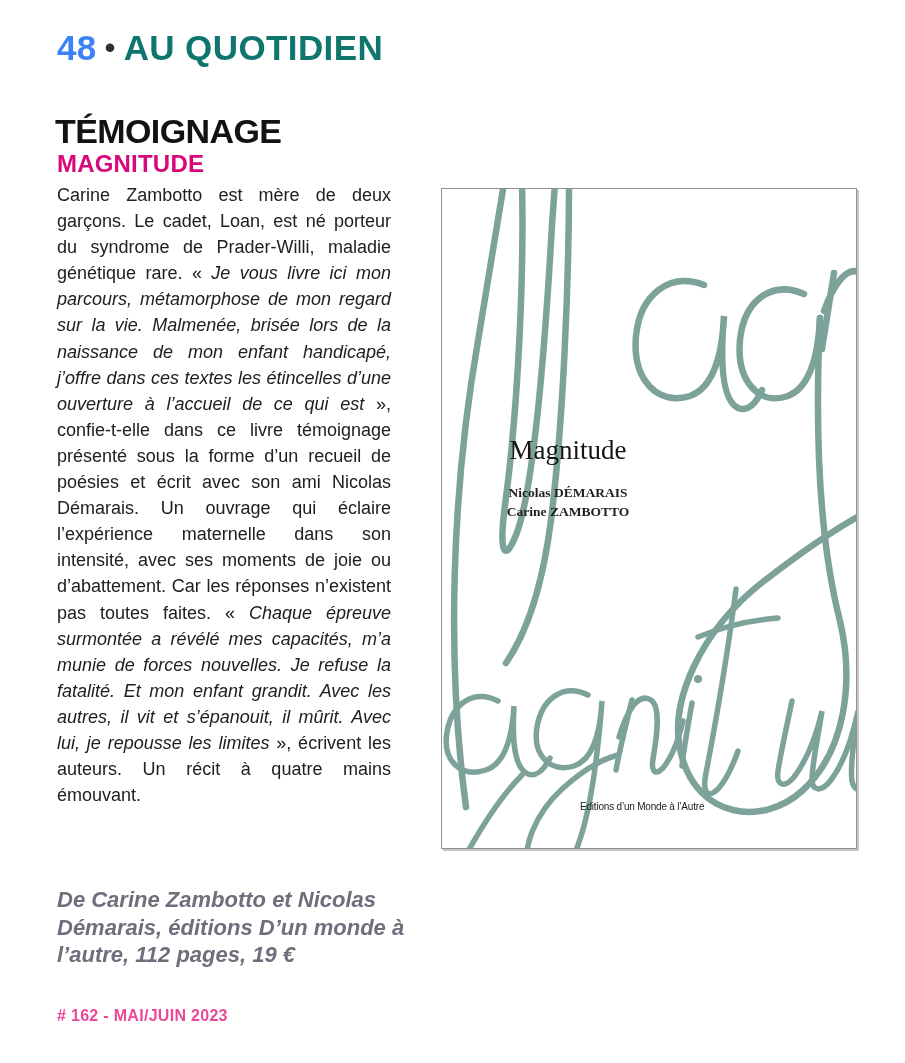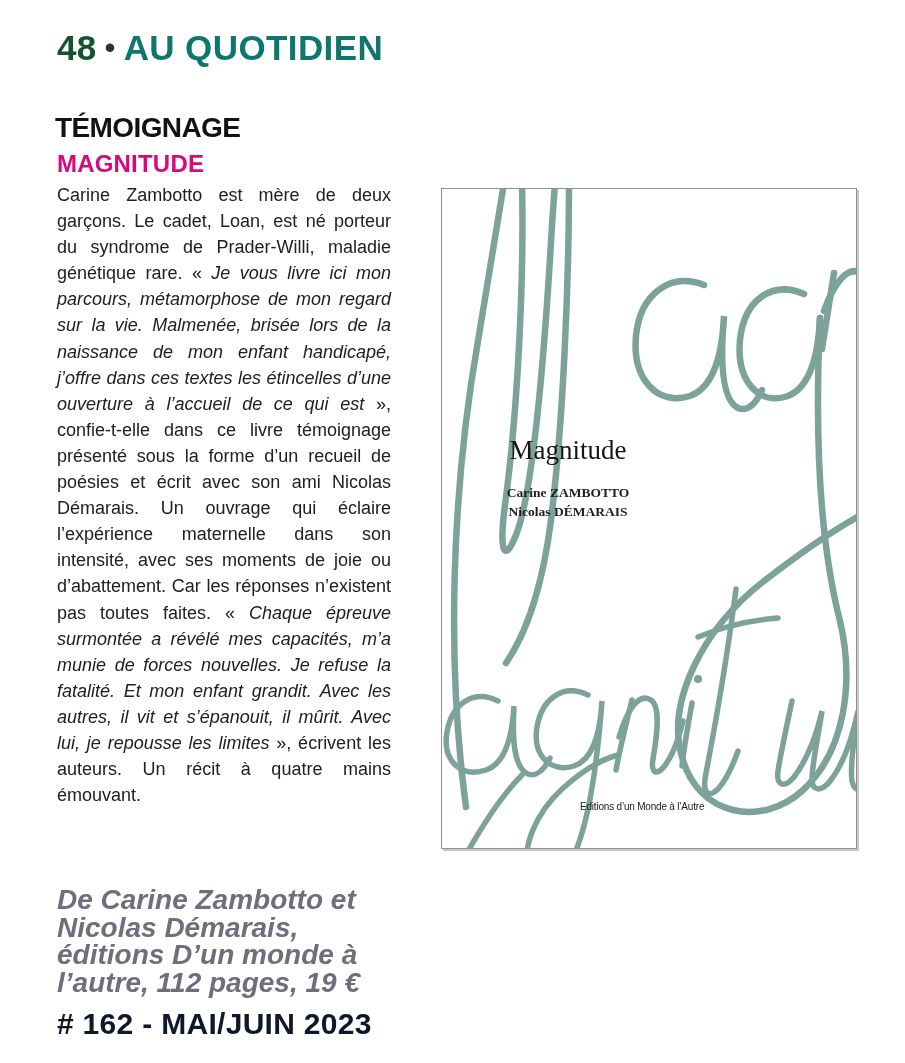--- a/index.html
+++ b/index.html
@@ -1,35 +1,35 @@
 <!DOCTYPE html>
 <html lang="fr"><head>
 <meta charset="utf-8">
 <style>
   html,body{margin:0;padding:0;}
   body{
     width:905px;height:1063px;position:relative;background:#ffffff;
     font-family:"Liberation Sans", sans-serif;color:#1d1d1f;overflow:hidden;
   }
   .header{position:absolute;left:57px;top:28px;font-size:35px;font-weight:bold;letter-spacing:.4px;white-space:nowrap;}
-  .header .pagenum{color:#14532d;margin-top:38px;}
+  .header .pagenum{color:#3b82f6;margin-top:38px;}
   .header .dot{color:#2f2f38;padding:0 8px;font-size:30px;vertical-align:2px;}
   .header .section{color:#0f766e;}
-  .kicker{position:absolute;left:55px;top:112px;font-size:28px;font-weight:bold;letter-spacing:-.6px;color:#121212;}
+  .kicker{position:absolute;left:55px;top:112px;font-size:34px;font-weight:bold;letter-spacing:-.6px;color:#121212;}
   .title-pink{position:absolute;left:57px;top:150px;font-size:24px;font-weight:bold;letter-spacing:.2px;color:#d8077c;}
   .body-text{
     position:absolute;left:57px;top:182px;width:334px;
     font-size:18px;line-height:26.1px;color:#202022;text-align:justify;
   }
   .body-text .it{font-style:italic;}
   .credit{
     position:absolute;left:57px;top:886px;width:348px;
-    font-size:28px;line-height:27.5px;font-style:italic;font-weight:bold;color:#6e6e7c;
+    font-size:22px;line-height:27.5px;font-style:italic;font-weight:bold;color:#6e6e7c;
   }
-  .footer{position:absolute;left:57px;top:1007px;font-size:30px;font-weight:bold;letter-spacing:.3px;color:#0f172a;}
+  .footer{position:absolute;left:57px;top:1007px;font-size:16px;font-weight:bold;letter-spacing:.3px;color:#ec4899;}
   .book{
     position:absolute;left:441px;top:188px;width:414px;height:659px;
     background:#ffffff;border:1px solid #909090;box-shadow:2px 2px 0 #c6c6c6;
     overflow:hidden;
   }
   .book svg{position:absolute;left:0;top:0;overflow:visible;}
   .book-title{
     position:absolute;left:21px;top:246px;width:210px;text-align:center;
     font-family:"Liberation Serif", serif;font-size:27px;color:#151515;
   }
@@ -77,19 +77,19 @@
       <path d="M 177 548 C 185 521 197 503 209 511 C 219 518 215 547 211 570 C 209 582 213 587 221 579 C 230 568 237 549 241 532"></path>
       <path d="M 250 514 C 246 536 242 558 240 577"></path>
       <circle cx="256" cy="490" r="4" fill="#7da29a" stroke="none"></circle>
       <path d="M 294 400 C 286 462 274 532 264 584 C 260 604 266 610 276 600 C 285 590 291 576 296 562"></path>
       <path d="M 256 448 C 282 437 310 431 336 429"></path>
       <path d="M 350 512 C 344 540 338 568 336 582 C 334 596 342 600 352 588 C 364 572 374 548 380 522 C 376 548 370 576 370 590 C 370 602 379 604 389 591 C 401 575 410 550 416 522 C 412 550 408 578 410 592 C 413 606 424 602 434 588"></path>
     </g>
   </svg>
   <div class="book-title">Magnitude</div>
   <div class="book-authors">
+    <div>Nicolas DÉMARAIS</div>
     <div>Carine ZAMBOTTO</div>
-    <div>Nicolas DÉMARAIS</div>
   </div>
   <div class="book-publisher">Editions d’un Monde à l’Autre</div>
 </div>
 
 <div class="footer"># 162 - MAI/JUIN 2023</div>
 
 </body></html>

